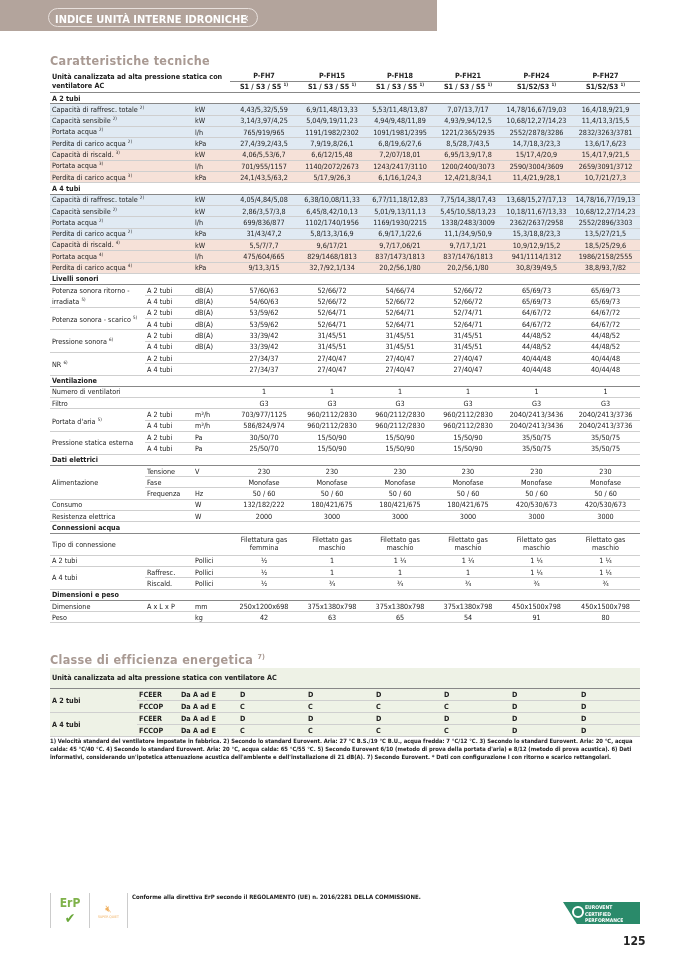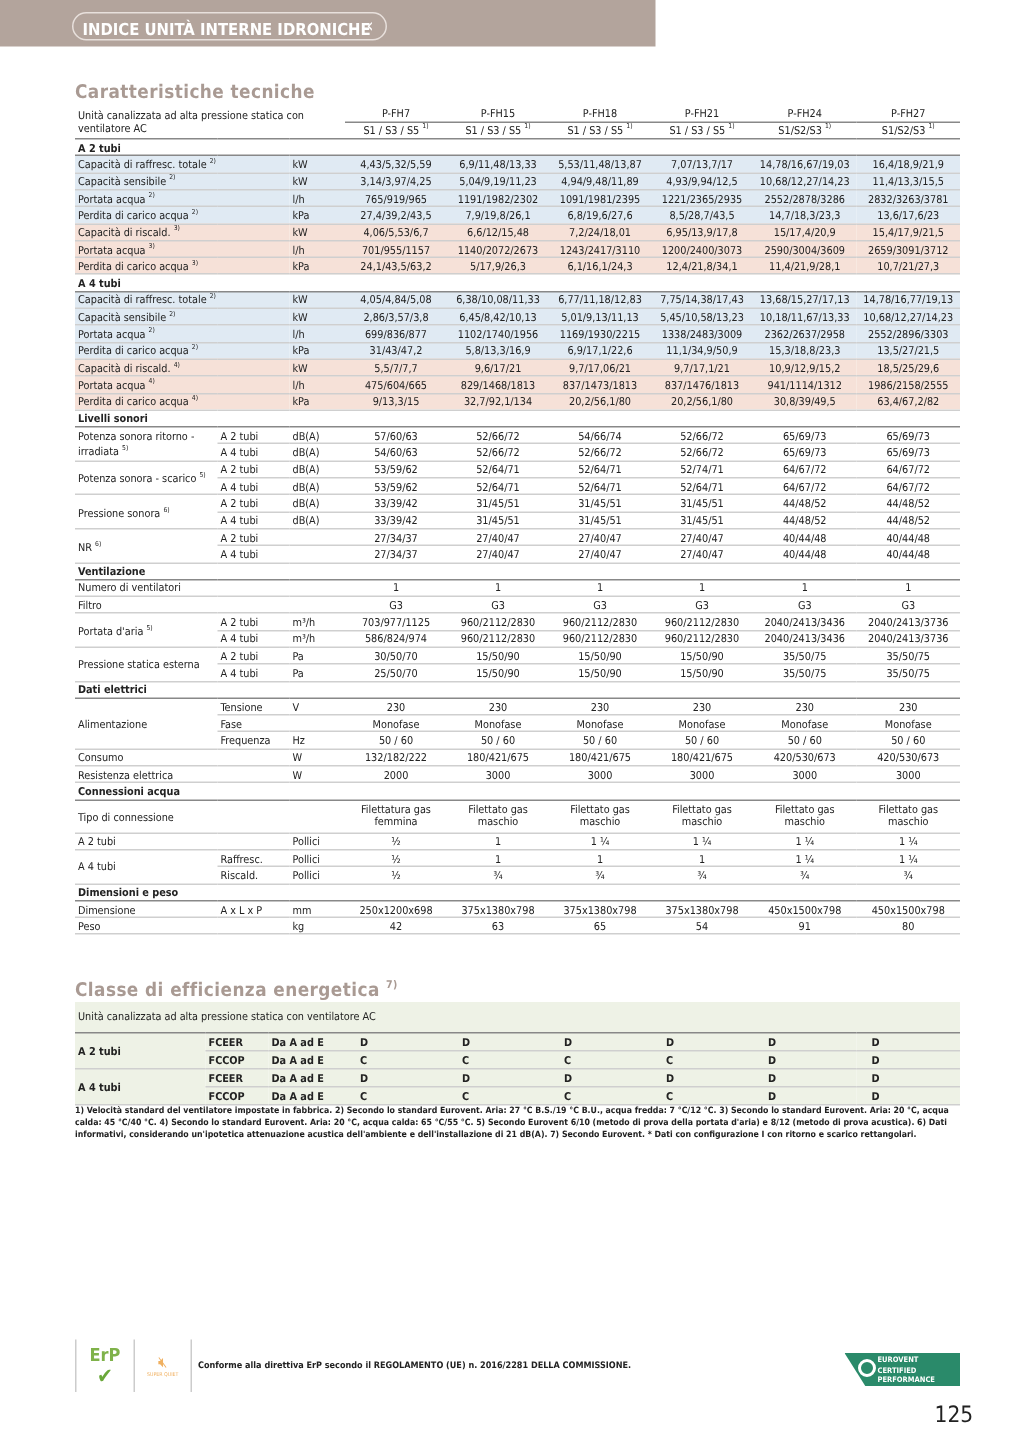--- a/index.html
+++ b/index.html
@@ -8,37 +8,37 @@
 .tb-left{width:437px;height:31px;background:#b3a49c;position:relative}
 .tb-right{flex:1;height:31px;background:#b3a49c;margin-left:3px;display:flex;align-items:center;justify-content:center;color:#fff;font-weight:bold;font-size:11px;letter-spacing:.2px}
 .pill{position:absolute;left:48px;top:8px;width:210px;height:19px;border:1px solid #e8e0dc;border-radius:10px;color:#fff;font-weight:bold;font-size:11px;display:flex;align-items:flex-end;padding-left:6px}
 .pill .chev{position:absolute;right:8px;top:0;font-size:13px;font-weight:normal;line-height:17px}
 h2{position:absolute;left:50px;font-size:12.5px;font-weight:bold;color:#a99a93;letter-spacing:.3px}
 h2 sup{font-size:7px}
 table{border-collapse:collapse;position:absolute;left:50px;font-size:7.2px;table-layout:fixed}
 td{height:11.3px;padding:0 2px;border-bottom:1px solid #cfcfcf;white-space:nowrap;vertical-align:middle}
 td.c{text-align:center}
 sup{font-size:4.5px;vertical-align:super}
-tr.hdr td{font-weight:normal;border-bottom:1px solid #888}
+tr.hdr td{font-weight:bold;border-bottom:1px solid #888}
 tr.sec td{font-weight:bold;background:#fff;border-bottom:1px solid #888}
 tr.blue td{background:#e0eaf3}
 tr.pink td{background:#f6e1d8}
 .tall td{height:22px}
 .energy td{height:12px;font-weight:bold}
 .energy tr.grn td{background:#eef2e6}
 .notes{position:absolute;left:50px;top:737px;width:590px;font-size:5.8px;font-weight:bold;line-height:8px;color:#222}
-.foot{position:absolute;left:50px;top:893px;height:35px;display:flex;align-items:center}
+.foot{position:absolute;left:50px;top:893px;height:35px;display:flex;align-items:flex-start}
 .erp{width:40px;height:35px;border-left:1px solid #ccc;border-right:1px solid #ccc;display:flex;flex-direction:column;align-items:center;justify-content:center;color:#7fb24a;font-weight:bold;font-size:12px}
 .erp .chk{font-size:14px;color:#6aa83a}
 .silent{width:38px;height:35px;border-right:1px solid #ccc;display:flex;flex-direction:column;align-items:center;justify-content:center;color:#f0b060;font-size:10px}
 .silent small{font-size:3.5px}
 .ftext{font-size:6px;font-weight:bold;margin-left:4px;margin-bottom:1px}
 .eurovent{position:absolute;left:563px;top:902px;width:77px;height:22px;background:#2a8a6a;clip-path:polygon(0 0,100% 0,100% 100%,18% 100%);color:#fff;font-size:5px;font-weight:bold;padding-left:22px;line-height:6.5px;padding-top:2px}
 .eurovent .logo-c{position:absolute;left:9px;top:4px;width:12px;height:12px;border:2px solid #fff;border-radius:50%}
-.pgnum{position:absolute;left:623px;top:934px;font-size:15px;font-weight:normal}
+.pgnum{position:absolute;left:623px;top:934px;font-size:12px;font-weight:bold}
 </style>
 </head>
 <body>
 
 <div class="topbar">
   <div class="tb-left">
     <div class="pill">
       <span>INDICE UNITÀ INTERNE IDRONICHE</span>
       <span class="chev">‹</span>
     </div>
@@ -117,21 +117,21 @@
         <td class="c">6,8/19,6/27,6</td>
         <td class="c">8,5/28,7/43,5</td>
         <td class="c">14,7/18,3/23,3</td>
         <td class="c">13,6/17,6/23</td>
       </tr>
       <tr class="pink">
         <td colspan="2">Capacità di riscald. <sup>3)</sup></td>
         <td>kW</td>
         <td class="c">4,06/5,53/6,7</td>
         <td class="c">6,6/12/15,48</td>
-        <td class="c">7,2/24/18,01</td>
+        <td class="c">7,2/07/18,01</td>
         <td class="c">6,95/13,9/17,8</td>
         <td class="c">15/17,4/20,9</td>
         <td class="c">15,4/17,9/21,5</td>
       </tr>
       <tr class="pink">
         <td colspan="2">Portata acqua <sup>3)</sup></td>
         <td>l/h</td>
         <td class="c">701/955/1157</td>
         <td class="c">1140/2072/2673</td>
         <td class="c">1243/2417/3110</td>
@@ -213,21 +213,21 @@
         <td class="c">1986/2158/2555</td>
       </tr>
       <tr class="pink">
         <td colspan="2">Perdita di carico acqua <sup>4)</sup></td>
         <td>kPa</td>
         <td class="c">9/13,3/15</td>
         <td class="c">32,7/92,1/134</td>
         <td class="c">20,2/56,1/80</td>
         <td class="c">20,2/56,1/80</td>
         <td class="c">30,8/39/49,5</td>
-        <td class="c">63,4/67,2/82</td>
+        <td class="c">38,8/93,7/82</td>
       </tr>
       <tr class="sec">
         <td colspan="9">Livelli sonori</td>
       </tr>
       <tr>
         <td rowspan="2" style="white-space:normal;line-height:9px">Potenza sonora ritorno - irradiata <sup>5)</sup></td>
         <td>A 2 tubi</td>
         <td>dB(A)</td>
         <td class="c">57/60/63</td>
         <td class="c">52/66/72</td>

